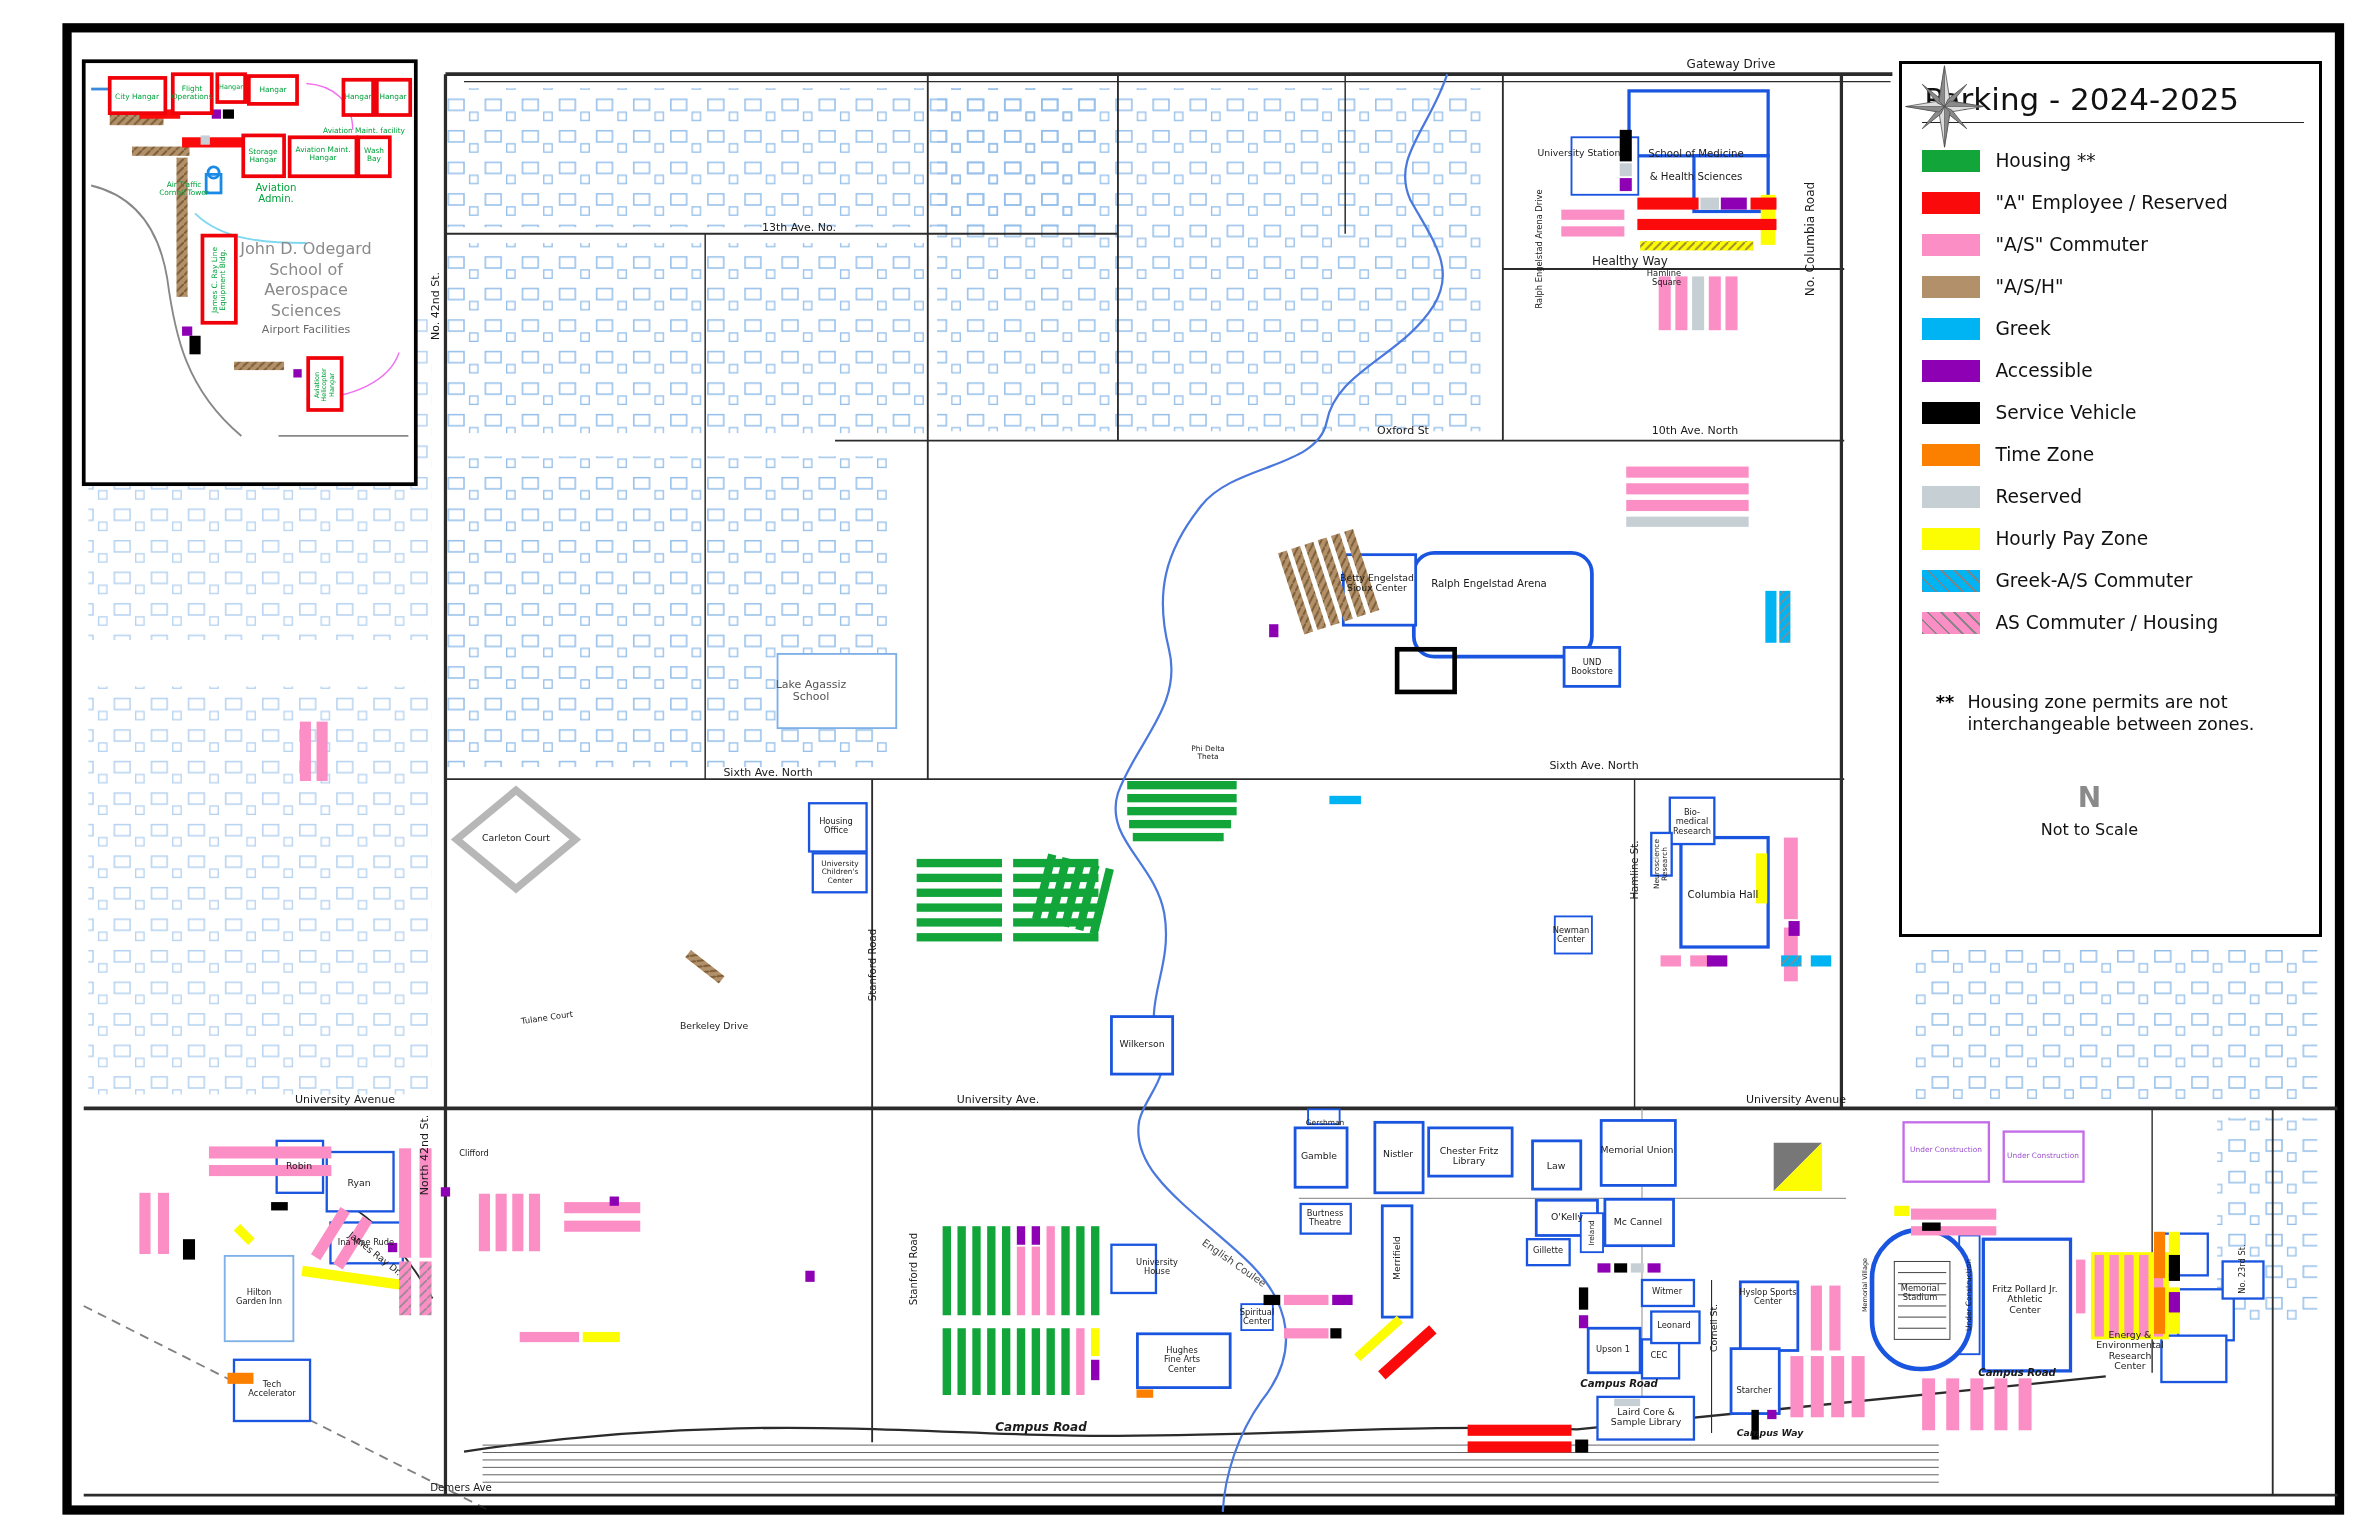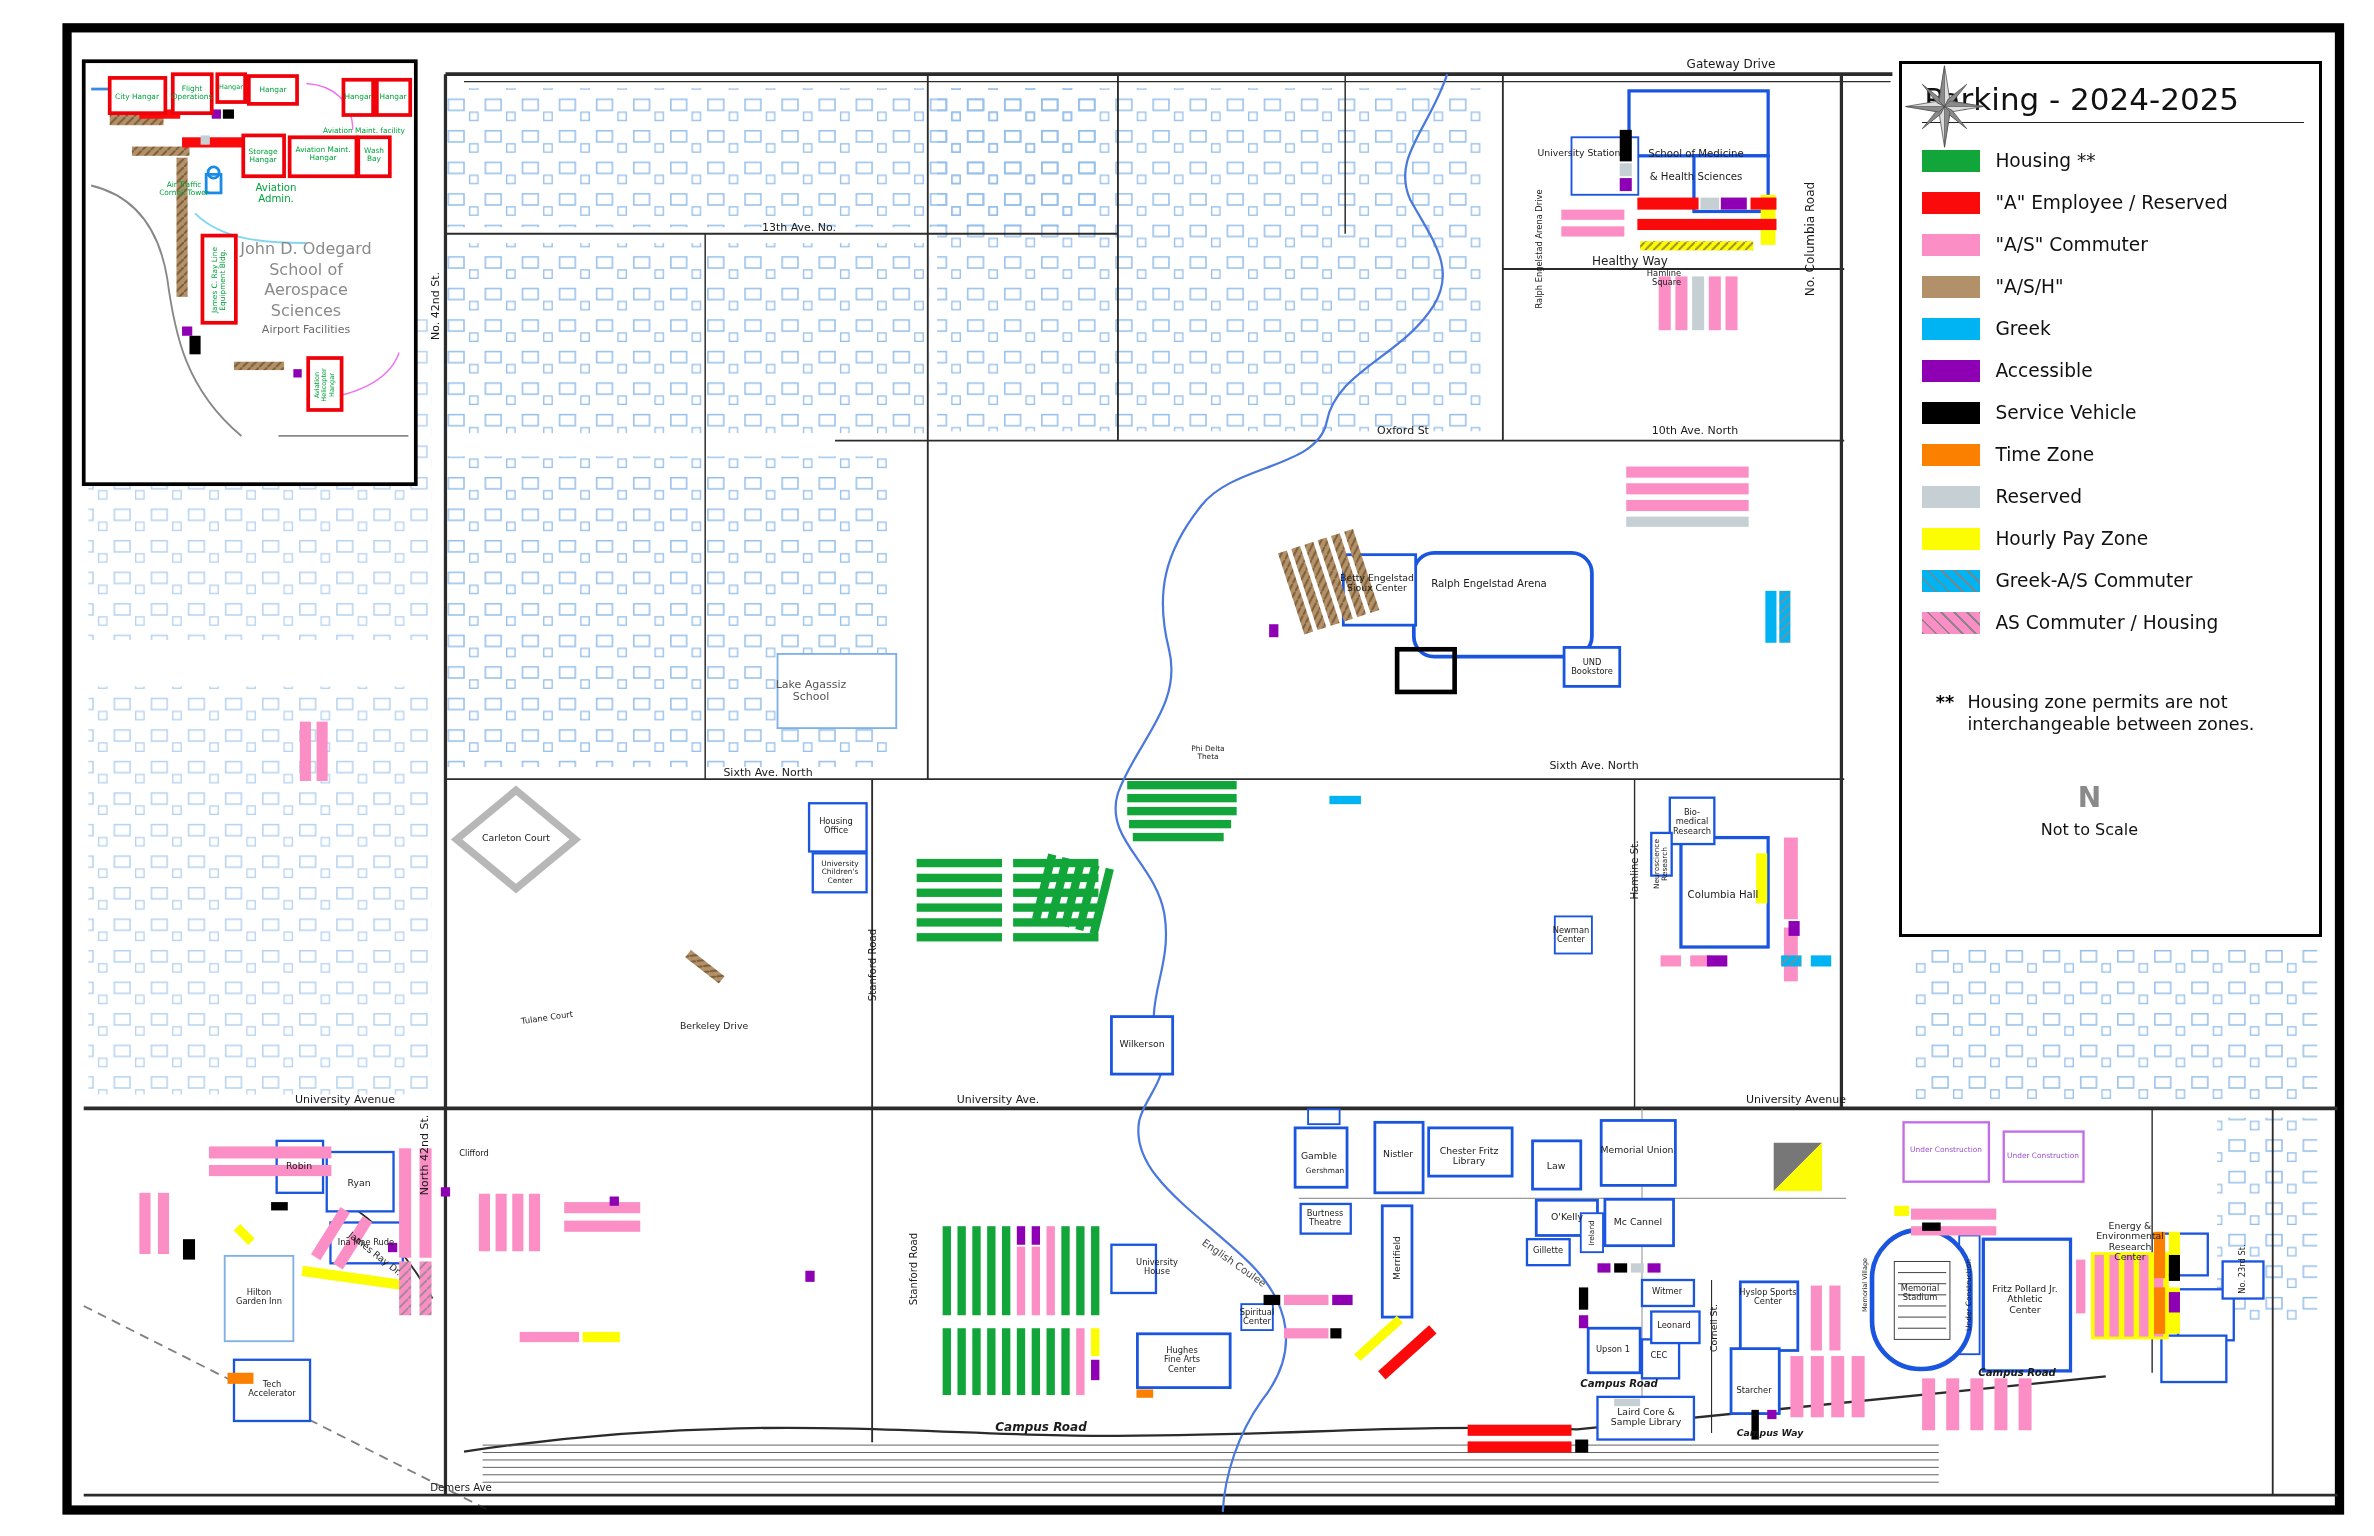--- a/index.html
+++ b/index.html
@@ -482,21 +482,21 @@
 Center</span>
       <span class="ml" style="left: 547px; top: 1018px; font-size: 8.3px; transform: translate(-50%, -50%) rotate(-8deg);">Tulane Court</span>
       <span class="ml" style="left: 1157px; top: 1267px; font-size: 8.3px; transform: translate(-50%, -50%);">University
 House</span>
       <span class="ml" style="left: 1257px; top: 1317px; font-size: 8.3px; transform: translate(-50%, -50%);">Spiritual
 Center</span>
       <span class="ml" style="left: 1182px; top: 1360px; font-size: 8.3px; transform: translate(-50%, -50%);">Hughes
 Fine Arts
 Center</span>
       <span class="ml" style="left: 1319px; top: 1156px; font-size: 9.3px; transform: translate(-50%, -50%);">Gamble</span>
-      <span class="ml" style="left: 1325px; top: 1171px; font-size: 7.4px; transform: translate(-50%, -50%);">Gershman</span>
+      <span class="ml" style="left: 1325px; top: 1123px; font-size: 7.4px; transform: translate(-50%, -50%);">Gershman</span>
       <span class="ml" style="left: 1398px; top: 1154px; font-size: 9.3px; transform: translate(-50%, -50%);">Nistler</span>
       <span class="ml" style="left: 1469px; top: 1156px; font-size: 9.3px; transform: translate(-50%, -50%);">Chester Fritz
 Library</span>
       <span class="ml" style="left: 1556px; top: 1166px; font-size: 9.3px; transform: translate(-50%, -50%);">Law</span>
       <span class="ml" style="left: 1637px; top: 1150px; font-size: 9.3px; transform: translate(-50%, -50%);">Memorial Union</span>
       <span class="ml" style="left: 1325px; top: 1218px; font-size: 8.3px; transform: translate(-50%, -50%);">Burtness
 Theatre</span>
       <span class="ml" style="left: 1397px; top: 1258px; font-size: 9.3px; transform: translate(-50%, -50%) rotate(-90deg);">Merrifield</span>
       <span class="ml" style="left: 1567px; top: 1217px; font-size: 9.3px; transform: translate(-50%, -50%);">O'Kelly</span>
       <span class="ml" style="left: 1638px; top: 1222px; font-size: 9.3px; transform: translate(-50%, -50%);">Mc Cannel</span>
@@ -511,21 +511,21 @@
 Center</span>
       <span class="ml" style="left: 1754px; top: 1391px; font-size: 8.3px; transform: translate(-50%, -50%);">Starcher</span>
       <span class="ml" style="left: 1646px; top: 1417px; font-size: 9.3px; transform: translate(-50%, -50%);">Laird Core &amp;
 Sample Library</span>
       <span class="ml" style="left: 1920px; top: 1293px; font-size: 8.3px; transform: translate(-50%, -50%);">Memorial
 Stadium</span>
       <span class="ml" style="left: 2025px; top: 1300px; font-size: 9.3px; transform: translate(-50%, -50%);">Fritz Pollard Jr.
 Athletic
 Center</span>
       <span class="ml" style="left: 1969px; top: 1295px; font-size: 7.4px; transform: translate(-50%, -50%) rotate(-90deg);">Under Construction</span>
-      <span class="ml" style="left: 2130px; top: 1242px; font-size: 9.3px; transform: translate(-50%, -50%);">Energy &amp;
+      <span class="ml" style="left: 2130px; top: 1351px; font-size: 9.3px; transform: translate(-50%, -50%);">Energy &amp;
 Environmental
 Research
 Center</span>
       <span class="ml" style="left: 1946px; top: 1150px; font-size: 7.4px; color: rgb(155, 79, 208); transform: translate(-50%, -50%);">Under Construction</span>
       <span class="ml" style="left: 2043px; top: 1156px; font-size: 7.4px; color: rgb(155, 79, 208); transform: translate(-50%, -50%);">Under Construction</span>
       <span class="ml" style="left: 299px; top: 1166px; font-size: 9.3px; transform: translate(-50%, -50%);">Robin</span>
       <span class="ml" style="left: 359px; top: 1183px; font-size: 9.3px; transform: translate(-50%, -50%);">Ryan</span>
       <span class="ml" style="left: 366px; top: 1243px; font-size: 8.3px; transform: translate(-50%, -50%);">Ina Mae Rude</span>
       <span class="ml" style="left: 259px; top: 1297px; font-size: 8.3px; transform: translate(-50%, -50%);">Hilton
 Garden Inn</span>

